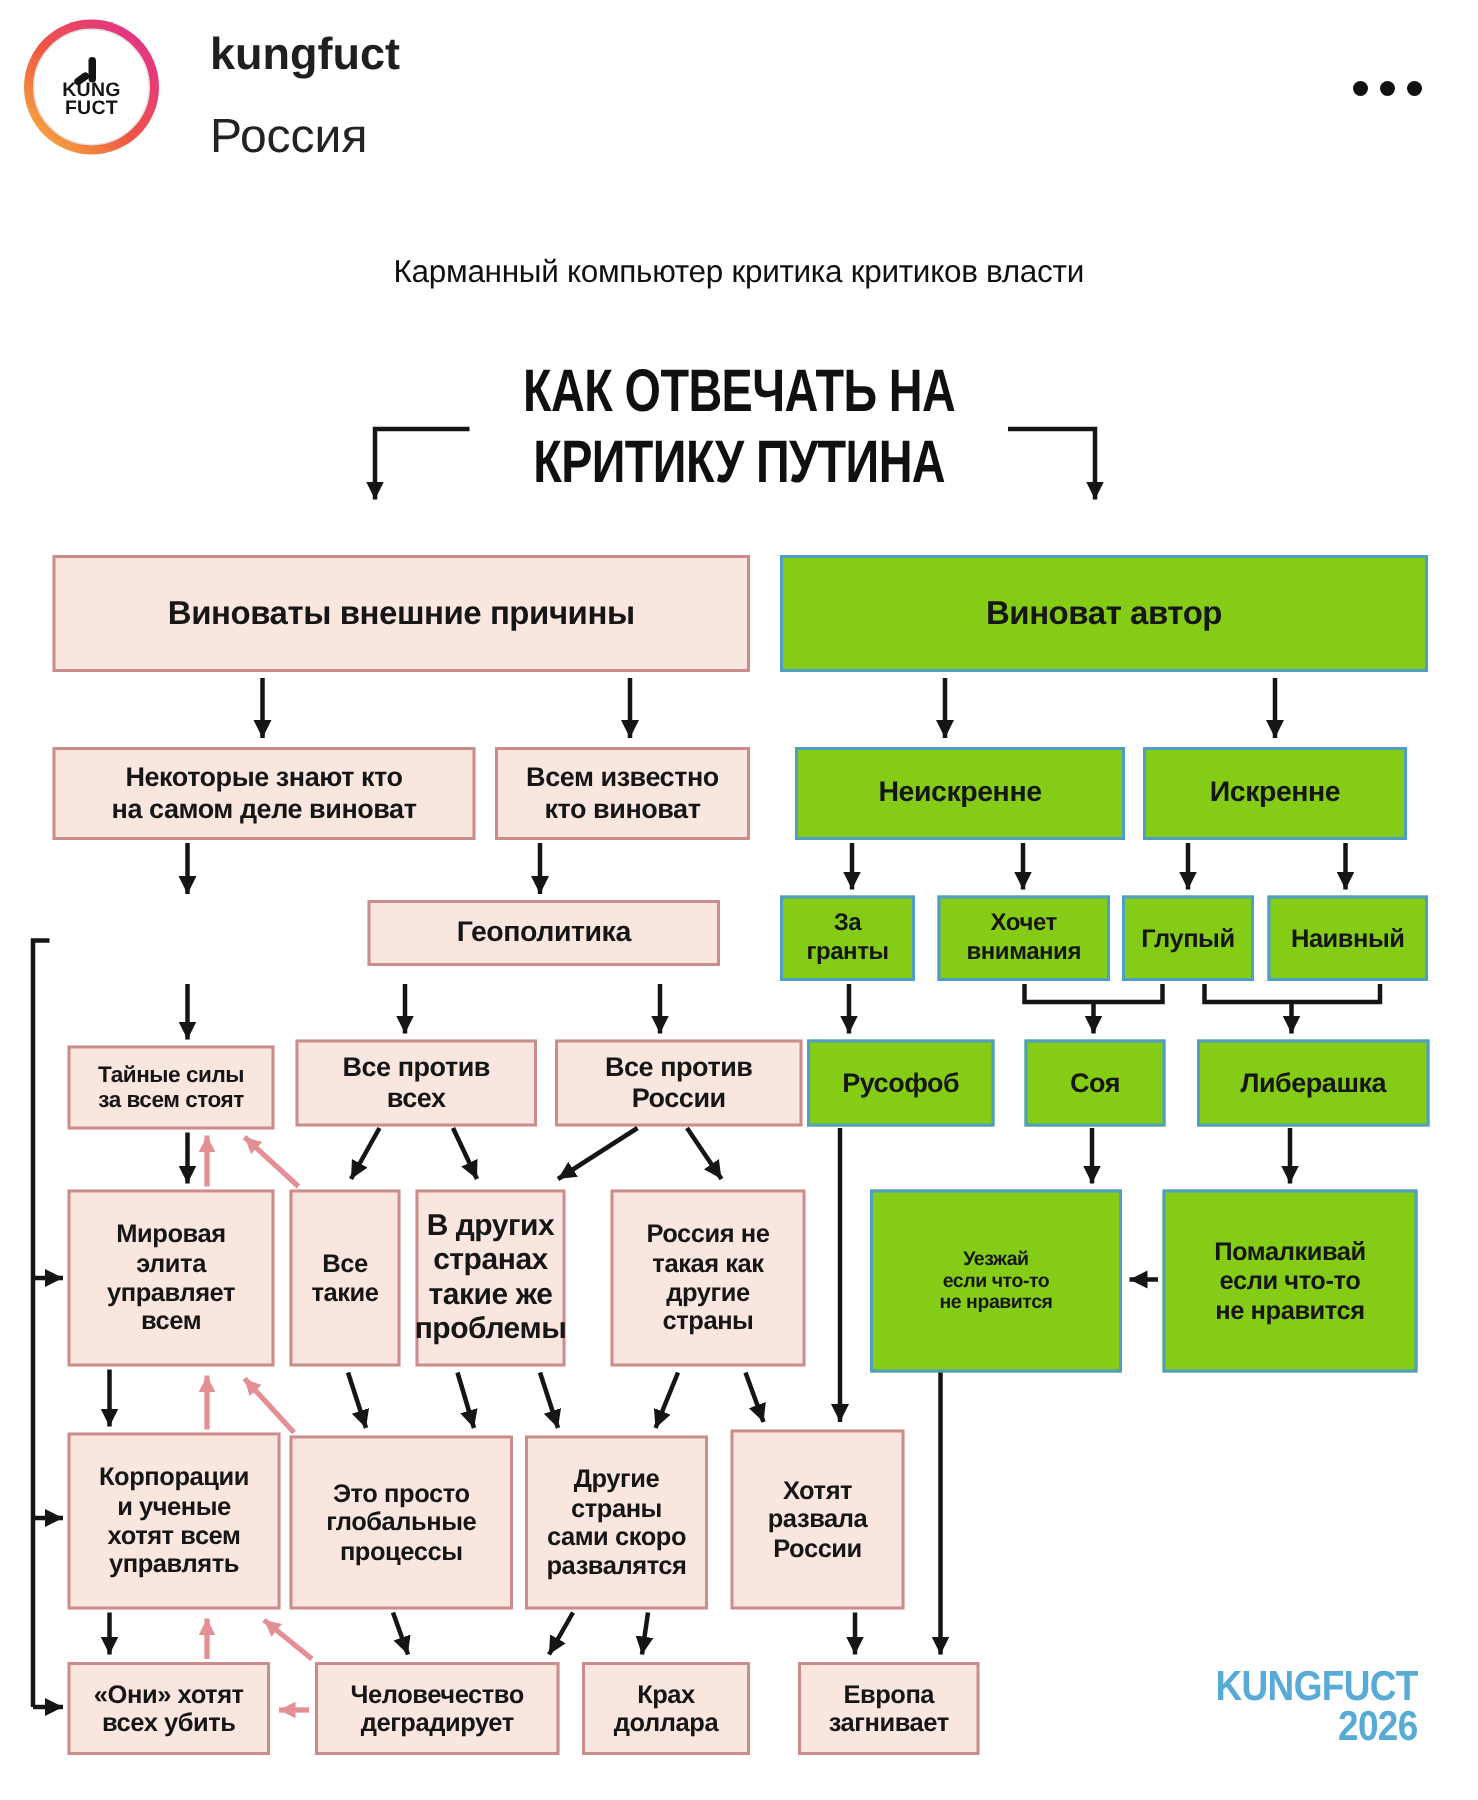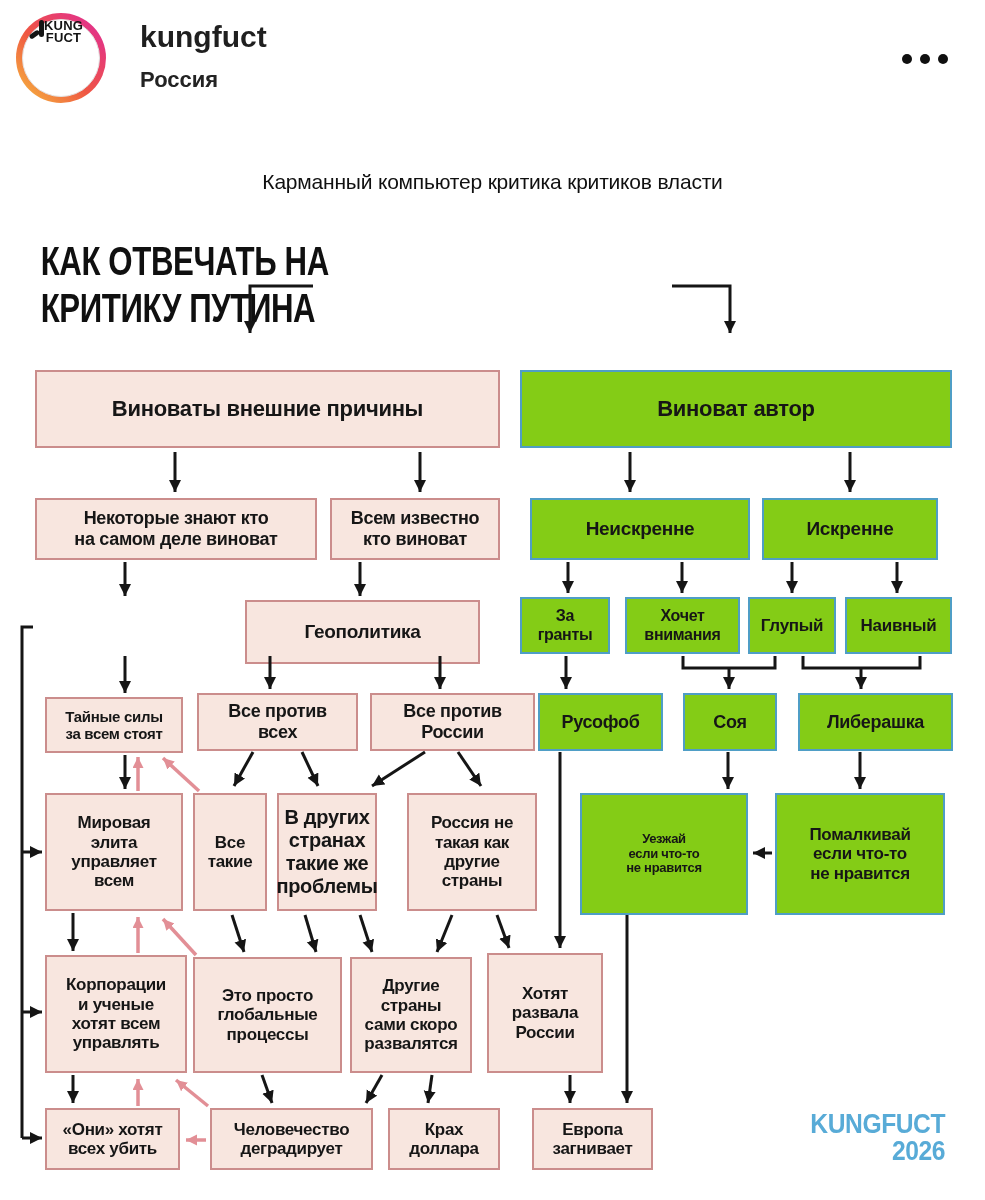--- a/index.html
+++ b/index.html
@@ -5,36 +5,36 @@
   html,body{margin:0;padding:0;background:#fff;}
   .canvas{position:relative;width:985px;height:1200px;background:#ffffff;overflow:hidden;
           font-family:"Liberation Sans","DejaVu Sans",sans-serif;color:#161616;}
 
   
   .header{position:absolute;left:0;top:0;width:985px;height:135px;}
   .avatar{position:absolute;left:16px;top:13px;width:90px;height:90px;border-radius:50%;
           background:linear-gradient(45deg,#f6b43d 5%,#ef5643 45%,#e2308c 90%);
           display:flex;align-items:center;justify-content:center;}
   .avatar-inner{width:76px;height:76px;border-radius:50%;background:#fff;border:1px solid #e2e2e2;
-          display:flex;flex-direction:row;justify-content:center;}
+          display:flex;flex-direction:column;align-items:center;justify-content:center;}
   .finger{width:5px;height:17px;background:#141414;border-radius:2.5px;margin-bottom:-1px;position:relative;}
   .finger::before{content:"";position:absolute;left:-10px;top:12px;width:11px;height:5px;background:#141414;
           border-radius:2.5px;transform:rotate(-35deg);}
   .logo-text{font-weight:700;font-size:13px;line-height:12px;letter-spacing:0.2px;color:#141414;text-align:center;}
   .logo-text span{display:block;}
   .header-text{position:absolute;left:140px;top:20px;}
   .username{font-size:30px;font-weight:700;color:#1f1f1f;line-height:34px;}
-  .location{font-size:22px;font-weight:700;color:#232323;line-height:30px;margin-top:11px;}
+  .location{font-size:32px;font-weight:400;color:#232323;line-height:30px;margin-top:21px;}
   .menu{position:absolute;right:37px;top:54px;display:flex;gap:8px;}
   .menu i{width:10px;height:10px;border-radius:50%;background:#101010;display:block;}
 
   
   .subtitle{position:absolute;left:0;right:0;top:170px;text-align:center;
             font-size:21px;font-weight:400;letter-spacing:-0.2px;color:#101010;}
-  .title{position:absolute;left:0;right:0;top:238px;text-align:left;}
+  .title{position:absolute;left:0;right:0;top:238px;text-align:center;}
   .title-inner{display:inline-block;transform:scaleX(0.78);transform-origin:center top;
             font-size:40px;line-height:47px;font-weight:700;letter-spacing:-0.5px;color:#101010;}
   .title-inner span{display:block;}
   .watermark{position:absolute;right:40px;top:1110px;text-align:right;color:#58abd7;}
   .wm-inner{display:inline-block;transform:scaleX(0.88);transform-origin:right top;
             font-size:28px;line-height:27px;font-weight:700;letter-spacing:-0.5px;}
   .wm-inner span{display:block;}
 
   
   .node{position:absolute;display:flex;align-items:center;justify-content:center;text-align:center;
@@ -43,21 +43,21 @@
   .pink{background:#f8e6df;border:2.5px solid #cb8d8c;}
   .blue{background:#84cc16;border:2.5px solid #4f9ec6;}
 
   .n-external{left:35px;top:370px;width:465px;height:78px;font-size:22px}
   .n-author{left:520px;top:370px;width:432px;height:78px;font-size:22px}
   .n-someknow{left:35px;top:498px;width:282px;height:62px;font-size:18px}
   .n-everyoneknows{left:330px;top:498px;width:170px;height:62px;font-size:18px}
   .n-insincere{left:530px;top:498px;width:220px;height:62px;font-size:19px}
   .n-sincere{left:762px;top:498px;width:176px;height:62px;font-size:19px}
   .n-conspirology{left:33px;top:600px;width:184px;height:54px;font-size:19px}
-  .n-geopolitics{left:245px;top:600px;width:235px;height:64px;font-size:19px}
+  .n-geopolitics{left:245px;top:600px;width:235px;height:44px;font-size:19px}
   .n-grants{left:520px;top:597px;width:90px;height:57px;font-size:16px}
   .n-attention{left:625px;top:597px;width:115px;height:57px;font-size:16px}
   .n-stupid{left:748px;top:597px;width:88px;height:57px;font-size:17px}
   .n-naive{left:845px;top:597px;width:107px;height:57px;font-size:17px}
   .n-secret{left:45px;top:697px;width:138px;height:56px;font-size:15px}
   .n-allvsall{left:197px;top:693px;width:161px;height:58px;font-size:18px}
   .n-allvsrussia{left:370px;top:693px;width:165px;height:58px;font-size:18px}
   .n-russophobe{left:538px;top:693px;width:125px;height:58px;font-size:18px}
   .n-soy{left:683px;top:693px;width:94px;height:58px;font-size:18px}
   .n-liberashka{left:798px;top:693px;width:155px;height:58px;font-size:18px}

